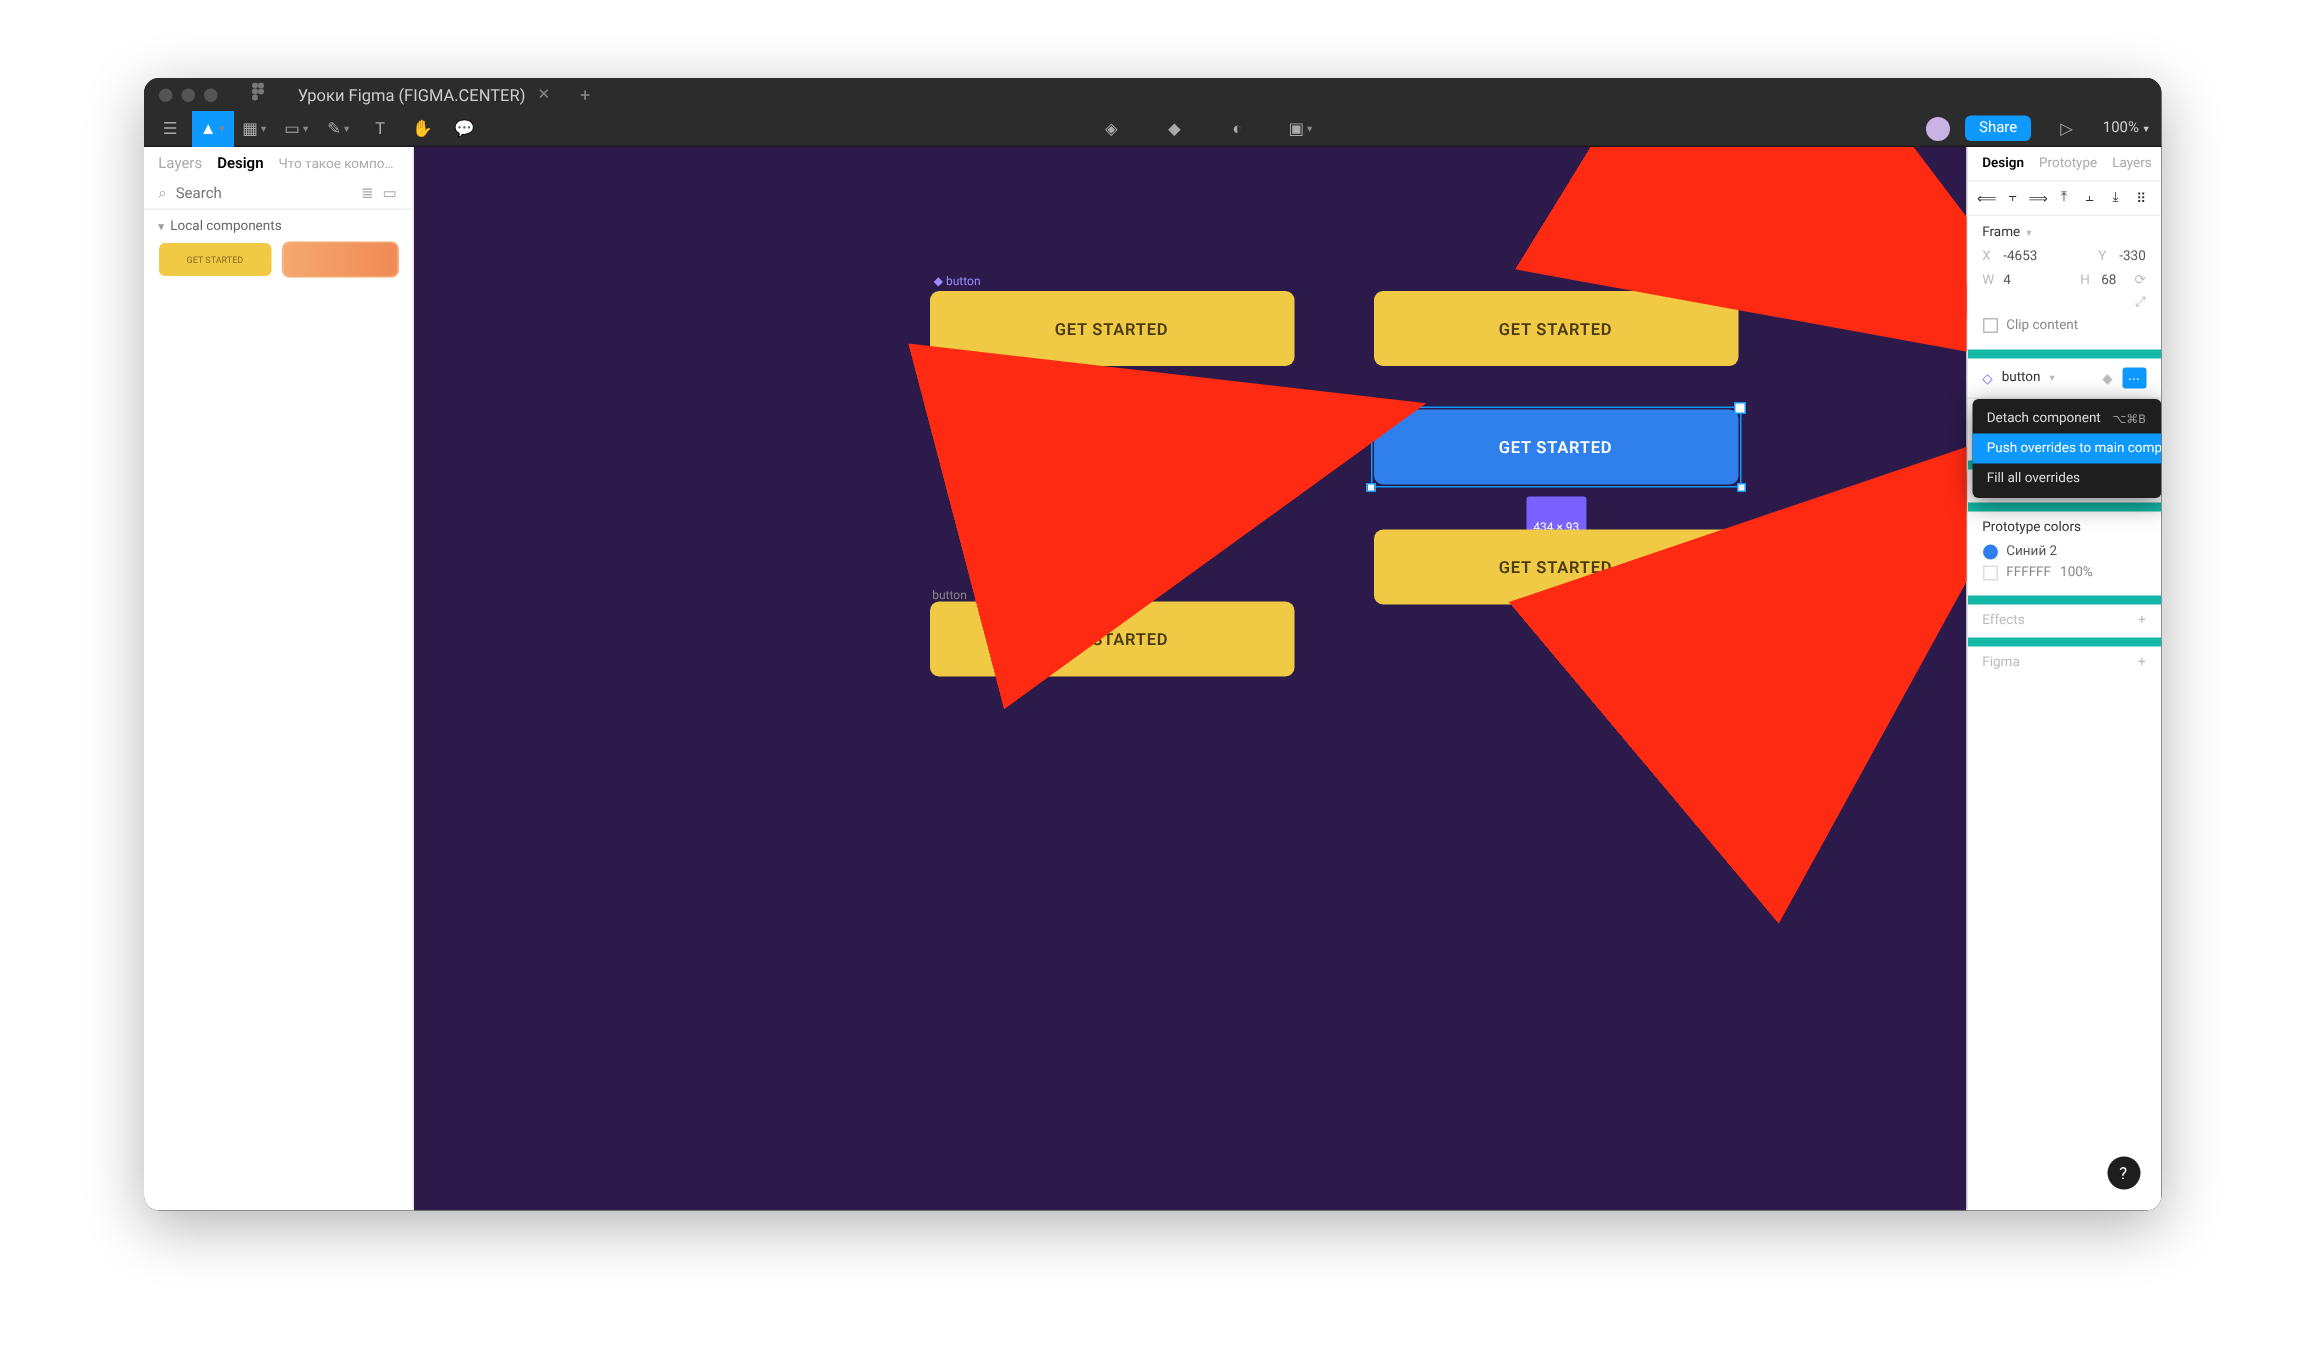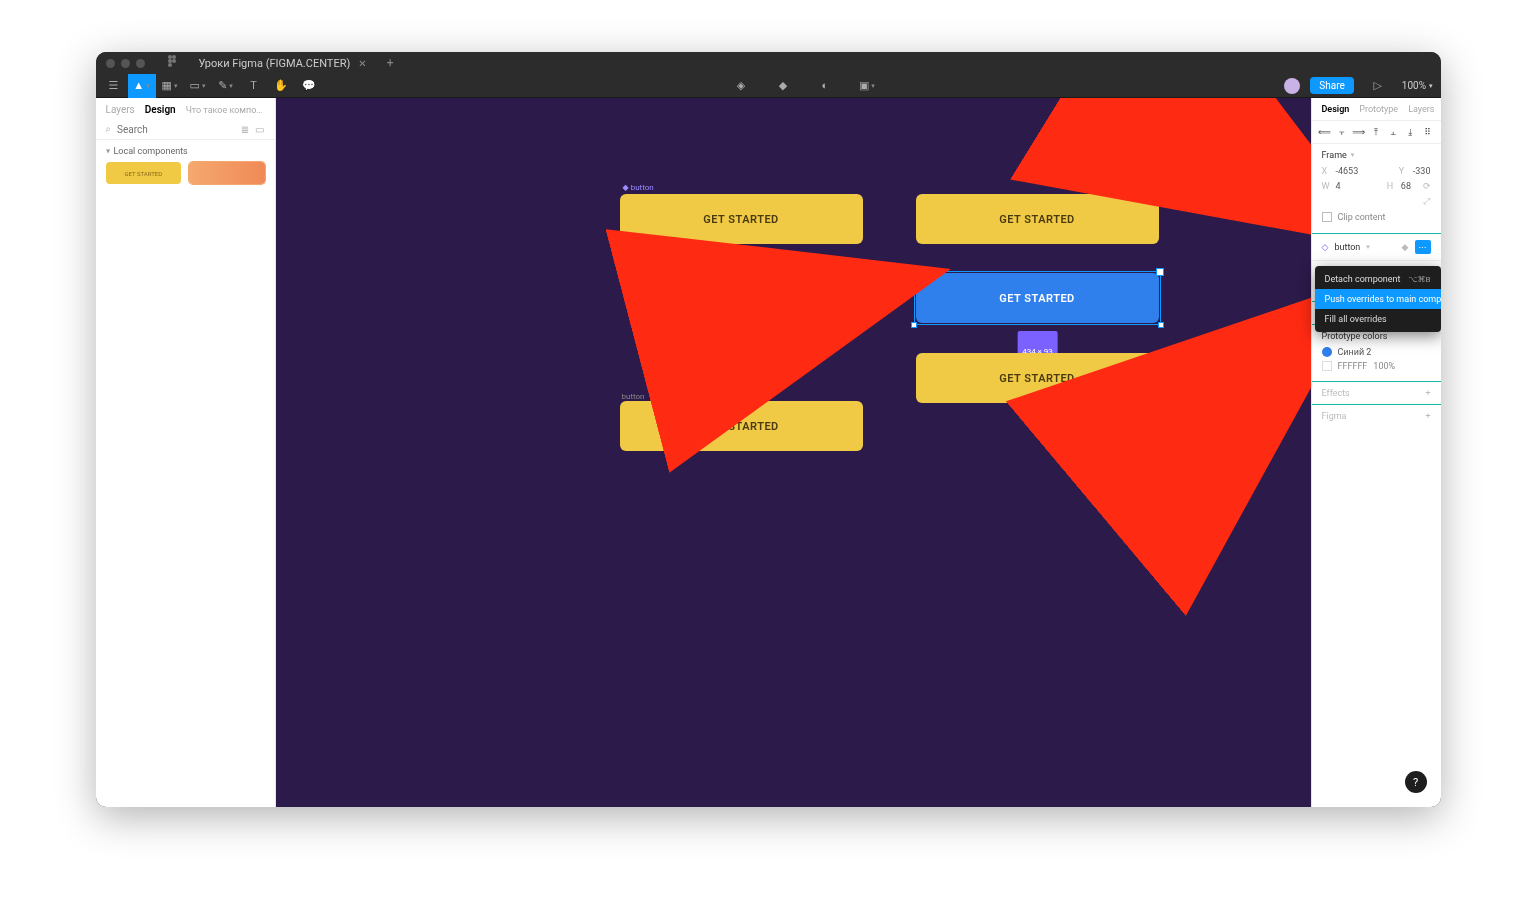--- a/index.html
+++ b/index.html
@@ -78,21 +78,21 @@
   .sel-handles .h2 { bottom:-4px; right:-4px; }
   .dim-badge { position:absolute; background:#7b61ff; color:#fff; font-size:8px; padding:16px 5px; border-radius:2px; transform:translateX(-50%);}
 
   
   .right-panel { width:130px; background:#fff; border-left:1px solid #e5e5e5; display:flex; flex-direction:column; font-size:9px; color:#333; position:relative;}
   .rp-tabs { display:flex; gap:10px; padding:6px 10px; border-bottom:1px solid #eee;}
   .rp-tab { color:#aaa; cursor:pointer; font-size:9px;}
   .rp-tab.active { color:#000; font-weight:600;}
   .align-row { display:flex; justify-content:space-between; padding:6px 8px; border-bottom:1px solid #eee;}
   .align-ic { width:10px; height:10px; display:flex; align-items:center; justify-content:center; color:#333; cursor:pointer;}
-  .rp-section { padding:6px 10px; border-bottom:1px solid #14b8a6;}
+  .rp-section { padding:6px 10px; border-bottom:6px solid #14b8a6;}
   .rp-title { color:#333; font-size:9px; margin-bottom:6px; display:flex; align-items:center; gap:4px;}
   .rp-row { display:flex; gap:6px; align-items:center; margin-bottom:5px; font-size:9px; color:#888;}
   .rp-row .lab { width:8px; color:#bbb;}
   .rp-row .val { color:#555; }
   .comp-instance { display:flex; align-items:center; gap:6px; padding:6px 10px; border-bottom:1px solid #eee;}
   .comp-instance .ico { color:#7b61ff; font-size:9px;}
   .comp-instance .nm { color:#333;}
   .comp-instance .gomain { color:#bbb; margin-left:auto; font-size:9px;}
   .more-btn { width:16px; height:14px; background:#0d99ff; border-radius:2px; display:flex; align-items:center; justify-content:center; color:#fff; font-size:8px; cursor:pointer;}
   .fill-row { display:flex; align-items:center; gap:6px; font-size:9px; color:#888;}

